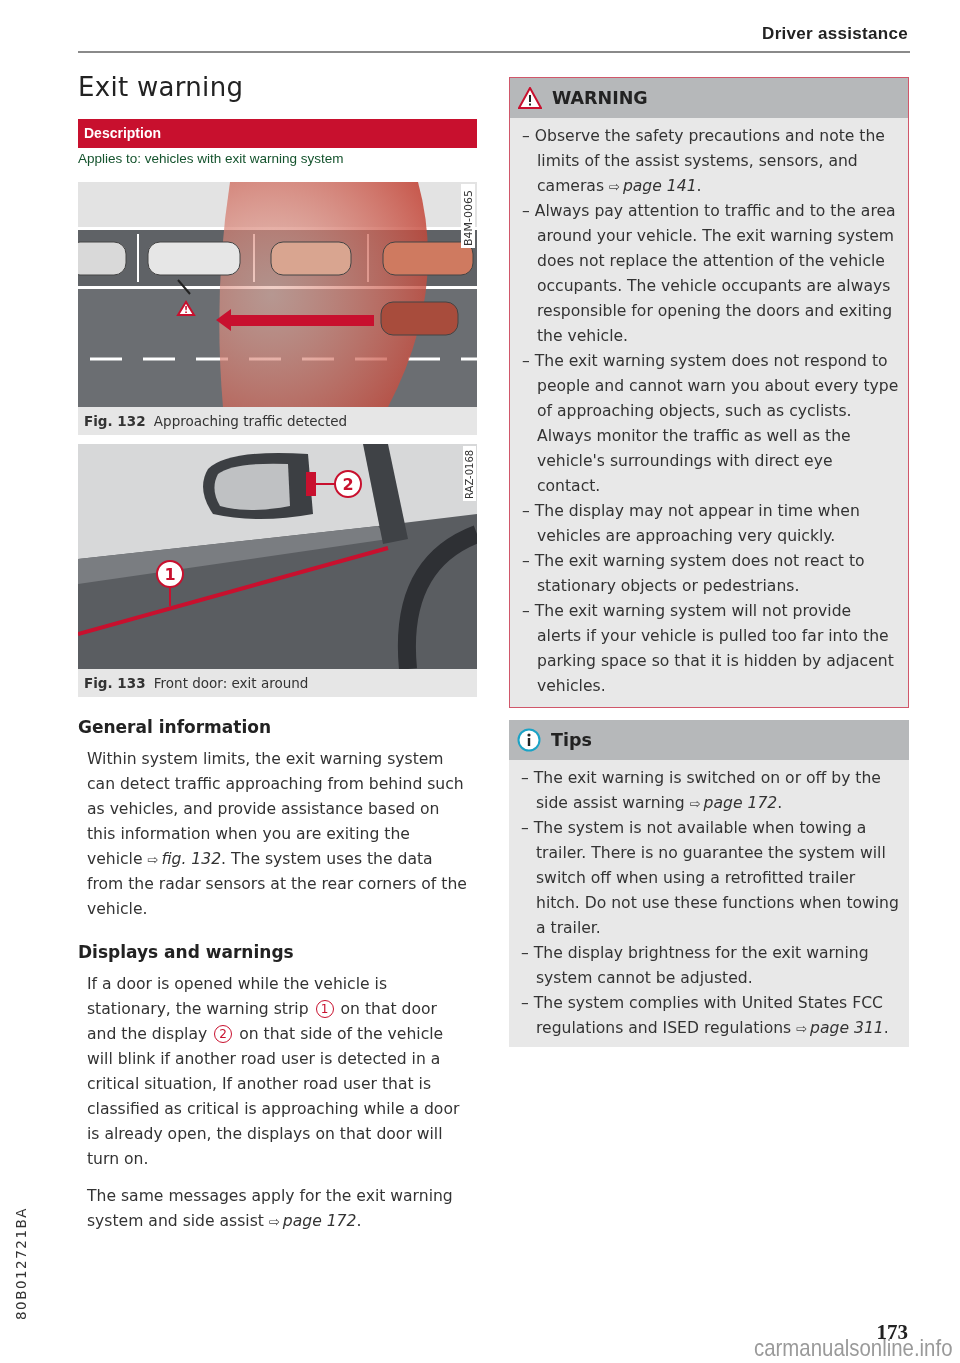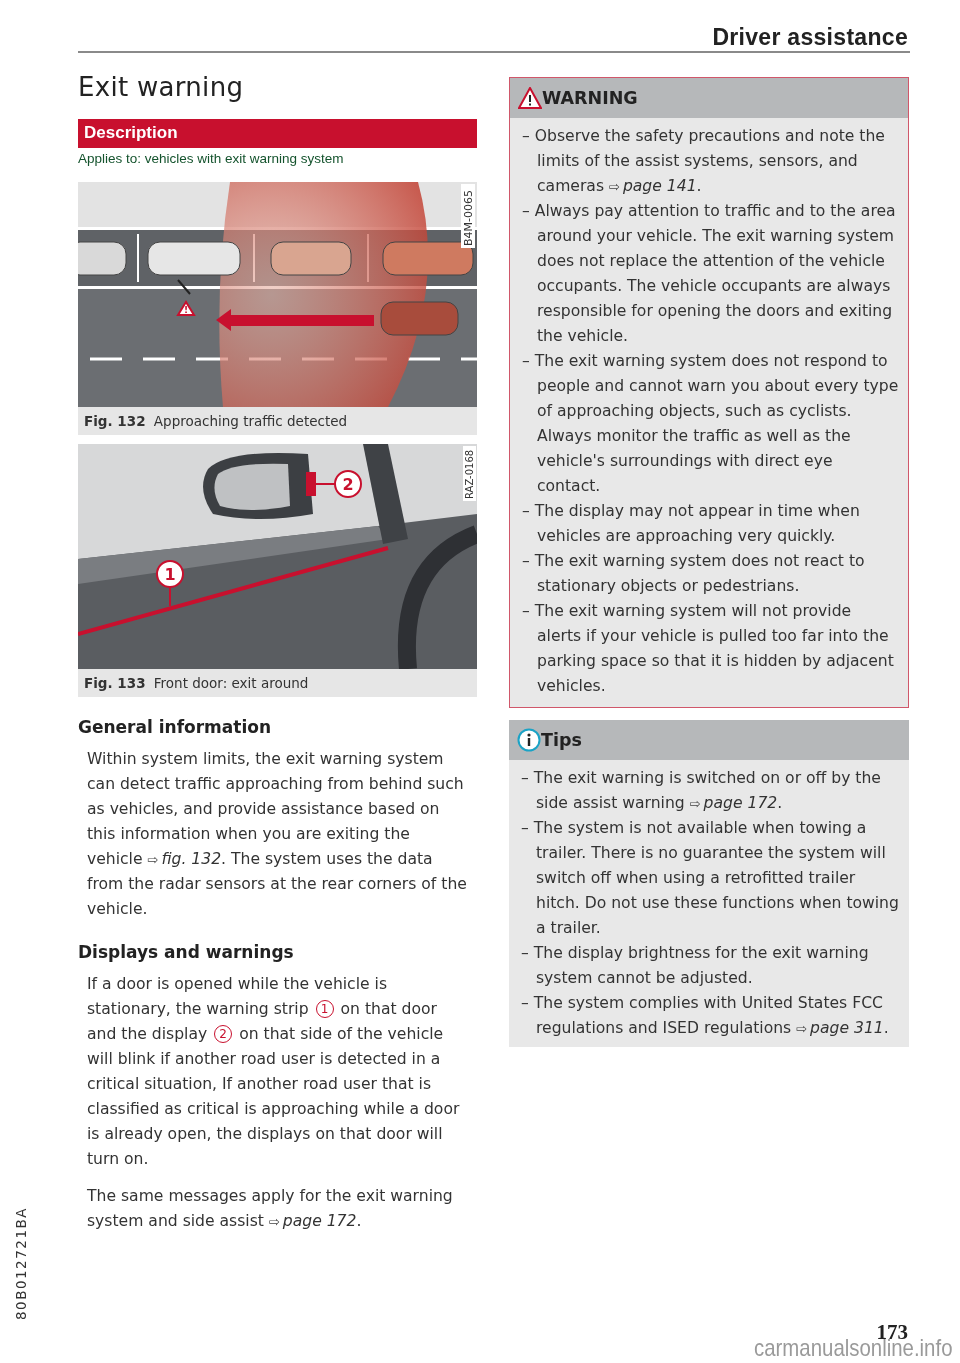--- a/index.html
+++ b/index.html
@@ -2,50 +2,50 @@
 <html><head>
 <meta charset="utf-8">
 <style>
   html, body { margin: 0; padding: 0; }
   body {
     width: 960px; height: 1363px; background: #ffffff; position: relative; overflow: hidden;
     font-family: "DejaVu Sans", sans-serif; color: #333333;
   }
   .header-section {
     position: absolute; right: 52px; top: 24px;
-    font-family: "Liberation Sans", sans-serif; font-weight: bold; font-size: 23px; color: #222;
+    font-family: "Liberation Sans", sans-serif; font-weight: bold; font-size: 17px; color: #222;
     letter-spacing: 0.3px;
   }
   .header-rule { position: absolute; left: 78px; right: 50px; top: 51px; height: 2px; background: #8a8a8a; }
 
   .col-left { position: absolute; left: 78px; top: 72px; width: 399px; }
   .col-right { position: absolute; left: 509px; top: 77px; width: 400px; }
 
   .page-title { font-family: "DejaVu Sans", sans-serif; font-weight: normal; font-size: 26px; color: #222; margin: 0 0 17px 0; letter-spacing: 0.3px; }
-  .desc-bar { background: #c8102e; color: #fff; font-family: "Liberation Sans", sans-serif; font-weight: bold; font-size: 17px; padding: 3px 6px 4px 6px; height: 22px; line-height: 22px; }
+  .desc-bar { background: #c8102e; color: #fff; font-family: "Liberation Sans", sans-serif; font-weight: bold; font-size: 14px; padding: 3px 6px 4px 6px; height: 22px; line-height: 22px; }
   .applies { font-family: "Liberation Sans", sans-serif; font-size: 13.5px; color: #14532d; margin: 3px 0 0 0; }
 
   .figure { margin-top: 16px; width: 399px; }
   .fig-img { width: 399px; height: 225px; position: relative; overflow: hidden; display: block; }
   .fig-caption { background: #e6e6e6; font-size: 13.5px; color: #333; padding: 5px 6px 5px 6px; height: 18px; line-height: 18px; }
   .fig-caption b { font-weight: bold; margin-right: 4px; }
   .figure.second { margin-top: 9px; }
   .figure.second .fig-img { height: 225px; }
 
   h3 { font-family: "DejaVu Sans", sans-serif; font-weight: bold; font-size: 17px; color: #222; margin: 20px 0 10px 0; }
   p.body { font-size: 15.6px; line-height: 25px; margin: 9px; color: #333; }
   p.body + p.body { margin-top: 12px; }
   .xref { font-style: italic; }
   .arrow { font-style: normal; font-size: 13px; margin-right: 3px; color: #444; }
   .circ { display: inline-block; width: 16px; height: 16px; border: 1.5px solid #c8102e; border-radius: 50%; color: #c8102e; font-size: 12px; line-height: 16px; text-align: center; vertical-align: 1px; margin: 0 2px; }
 
   .box { background: #e8e8e8; }
   .box.warning { border: 1.5px solid #d0576a; }
   .box-head { background: #b6b8ba; height: 40px; display: flex; align-items: center; padding-left: 8px; }
-  .box-head .label { font-family: "DejaVu Sans", sans-serif; font-weight: bold; font-size: 17.5px; color: #222; margin-left: 0; }
+  .box-head .label { font-family: "DejaVu Sans", sans-serif; font-weight: bold; font-size: 17.5px; color: #222; margin-left: 10px; }
   .box ul { list-style: none; margin: 0; padding: 6px 8px 8px 12px; }
   .box li { font-size: 15.6px; line-height: 25px; color: #333; padding-left: 15px; text-indent: -15px; }
   .box li::before { content: "– "; }
   .tips-box { margin-top: 12px; }
   .tips-box ul { padding-bottom: 6px; }
 
   .side-code {
     position: absolute; left: 13px; top: 1320px; transform-origin: 0 0; transform: rotate(-90deg);
     font-family: "DejaVu Sans", sans-serif; font-size: 13.5px; letter-spacing: 1.5px; color: #333;
   }

